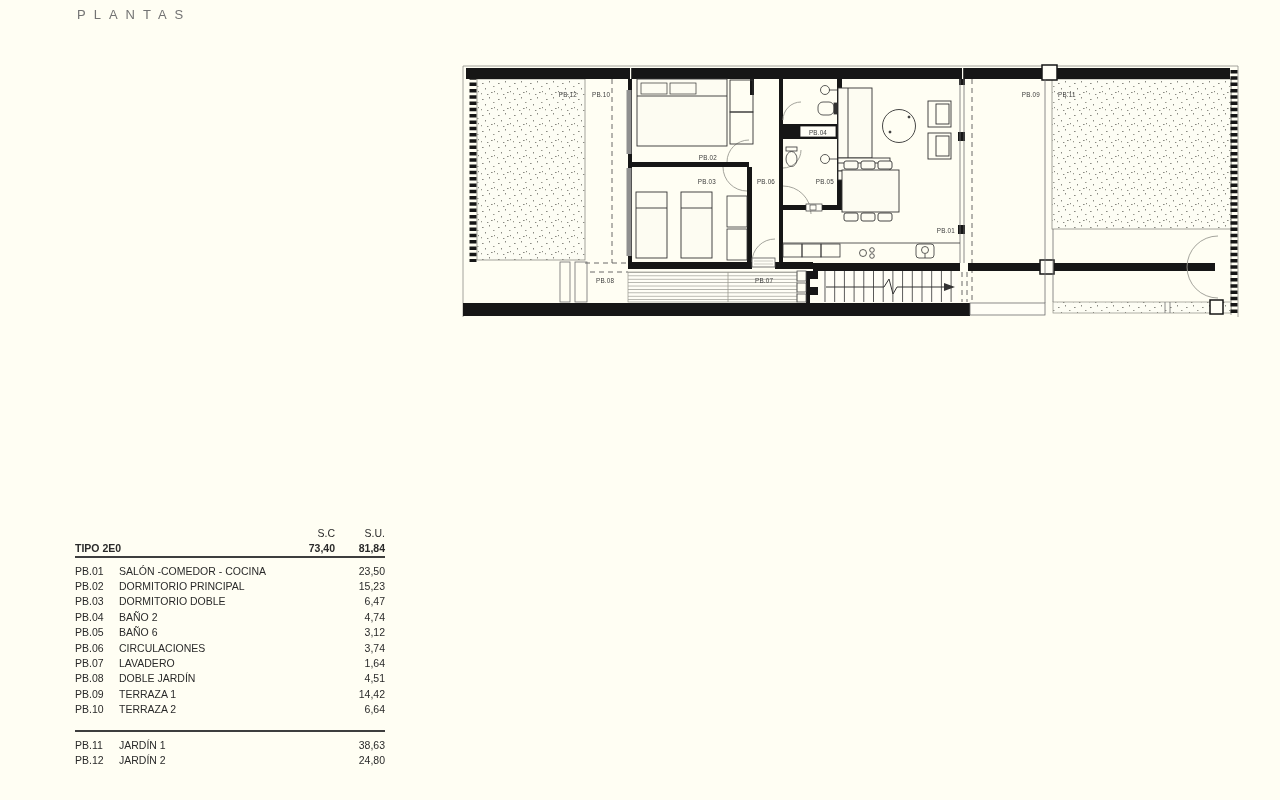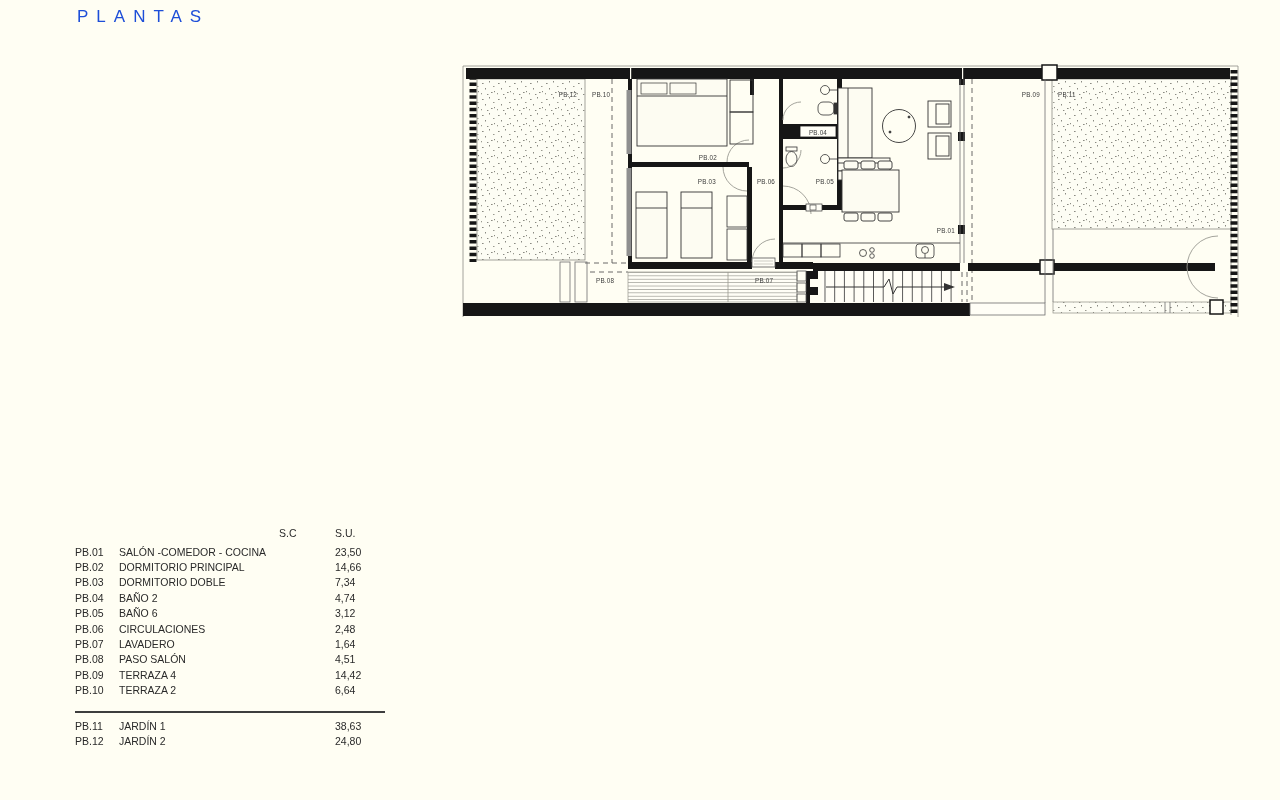--- a/index.html
+++ b/index.html
@@ -3,38 +3,38 @@
 <meta charset="utf-8">
 <style>
   html,body{margin:0;padding:0;}
   body{
     width:1280px;height:800px;position:relative;overflow:hidden;
     background:#fffef3;color:#2e2e2e;
     font-family:"Liberation Sans",sans-serif;
   }
   .title{
     position:absolute;left:77px;top:7px;
-    font-size:17px;letter-spacing:8px;color:#1d4ed8;font-weight:400;
+    font-size:13px;letter-spacing:8px;color:#737373;font-weight:400;
   }
   .plan{position:absolute;left:460px;top:64px;width:780px;height:256px;}
   svg text{
     font-family:"Liberation Sans",sans-serif;
     fill:#3c3c3c;font-size:6.3px;letter-spacing:.2px;
   }
   .areas{
     position:absolute;left:75px;top:526px;width:310px;
     font-size:10.5px;color:#2a2a2a;
   }
   .trow{
     display:grid;grid-template-columns:44px 1fr 56px 50px;
     height:15.4px;align-items:center;white-space:nowrap;
   }
   .trow.hdr{height:13px;}
   .trow.type{height:17px;font-weight:bold;border-bottom:2px solid #3e3e3e;}
-  .num{}
+  .num{text-align:right;}
   .rule2{border-top:2px solid #3e3e3e;margin-top:13px;}
   .spacer6{height:5px;}
 </style>
 </head>
 <body>
 
 <div class="title">PLANTAS</div>
 
 <svg class="plan" viewBox="460 64 780 256" xmlns="http://www.w3.org/2000/svg">
   <defs>
@@ -250,73 +250,78 @@
   </g>
 </svg>
 
 <div class="areas">
   <div class="trow hdr">
     <div></div>
       <div></div>
     <div class="num">S.C</div>
     <div class="num">S.U.</div>
   </div>
+  <div class="trow type">
+    <div style="grid-column:1 / span 2">TIPO 2E0</div>
+    <div class="num">73,40</div>
+    <div class="num">81,84</div>
+  </div>
   <div class="spacer6"></div>
 
   <div class="trow">
     <div>PB.01</div>
     <div>SALÓN -COMEDOR - COCINA</div>
     <div class="num"></div>
     <div class="num">23,50</div>
   </div>
   <div class="trow">
     <div>PB.02</div>
     <div>DORMITORIO PRINCIPAL</div>
     <div class="num"></div>
-    <div class="num">14,66</div>
+    <div class="num">15,23</div>
   </div>
   <div class="trow">
     <div>PB.03</div>
     <div>DORMITORIO DOBLE</div>
     <div class="num"></div>
-    <div class="num">7,34</div>
+    <div class="num">6,47</div>
   </div>
   <div class="trow">
     <div>PB.04</div>
     <div>BAÑO 2</div>
     <div class="num"></div>
     <div class="num">4,74</div>
   </div>
   <div class="trow">
     <div>PB.05</div>
     <div>BAÑO 6</div>
     <div class="num"></div>
     <div class="num">3,12</div>
   </div>
   <div class="trow">
     <div>PB.06</div>
     <div>CIRCULACIONES</div>
     <div class="num"></div>
-    <div class="num">2,48</div>
+    <div class="num">3,74</div>
   </div>
   <div class="trow">
     <div>PB.07</div>
     <div>LAVADERO</div>
     <div class="num"></div>
     <div class="num">1,64</div>
   </div>
   <div class="trow">
     <div>PB.08</div>
-    <div>PASO SALÓN</div>
+    <div>DOBLE JARDÍN</div>
     <div class="num"></div>
     <div class="num">4,51</div>
   </div>
   <div class="trow">
     <div>PB.09</div>
-    <div>TERRAZA 4</div>
+    <div>TERRAZA 1</div>
     <div class="num"></div>
     <div class="num">14,42</div>
   </div>
   <div class="trow">
     <div>PB.10</div>
     <div>TERRAZA 2</div>
     <div class="num"></div>
     <div class="num">6,64</div>
   </div>
 

